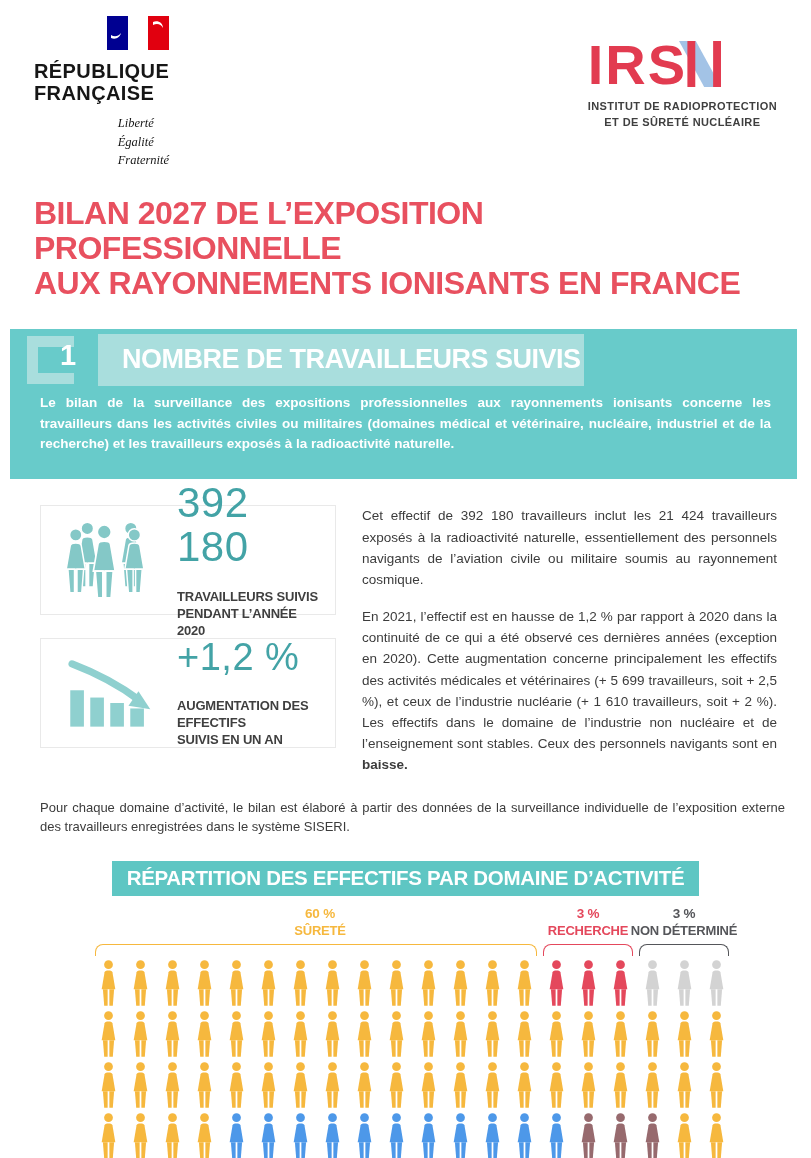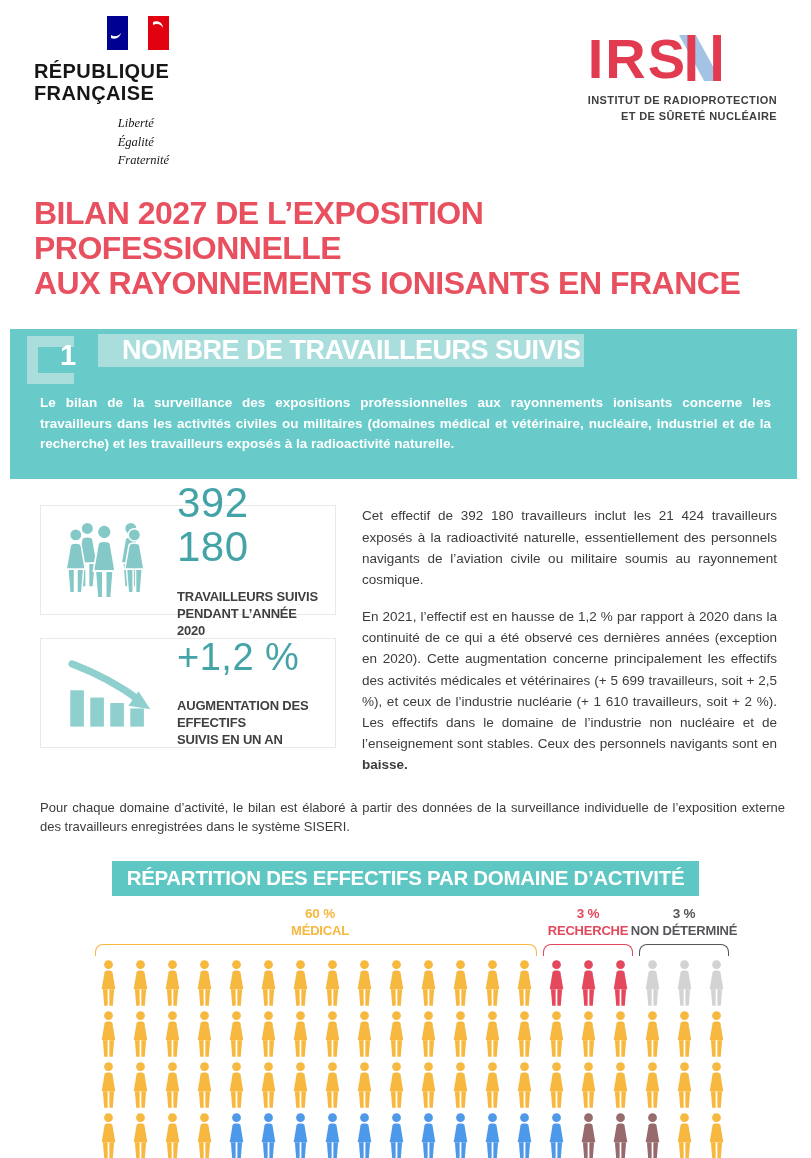--- a/index.html
+++ b/index.html
@@ -6,37 +6,37 @@
   .page{position:relative;width:811px;height:1158px;background:#fff;overflow:hidden;
         font-family:"Liberation Sans",sans-serif;color:#3c3c3c;}
 
   
   .header{display:flex;justify-content:space-between;align-items:flex-start;padding:16px 28px 0 34px;}
   .gov{display:flex;flex-direction:column;align-items:flex-end;}
   .gov-flag{margin-bottom:6px;}
   .gov-name{font-weight:bold;color:#161616;font-size:20px;line-height:1.12;letter-spacing:.4px;}
   .gov-motto{font-family:"Liberation Serif",serif;font-style:italic;font-size:12.5px;color:#161616;
              margin-top:9px;line-height:1.5;white-space:pre-line;}
-  .irsn{margin-top:18px;text-align:right;padding-right:6px;}
+  .irsn{margin-top:24px;text-align:center;padding-right:6px;}
   .irsn-word{font-weight:bold;font-size:56px;line-height:.9;color:#e23b50;letter-spacing:2px;display:flex;align-items:flex-start;}
   .irsn-n{width:42px;height:46px;margin-left:-8px;margin-top:1px;}
   .irsn-sub{margin-top:9px;font-size:11px;color:#3f3f3f;letter-spacing:.4px;line-height:1.4;font-weight:bold;}
 
   
   .main-title{margin:26px 34px 0;font-size:32px;font-weight:bold;letter-spacing:-.5px;
               line-height:1.1;color:#e8505f;}
 
   
   .sec{position:relative;margin:27px 14px 0 10px;background:#68cbca;padding-bottom:6px;}
   .sec-head{position:relative;height:56px;}
   .sec-num-bracket{position:absolute;left:17px;top:7px;width:36px;height:26px;
                    border-left:11px solid #a9dedd;border-top:11px solid #a9dedd;border-bottom:11px solid #a9dedd;}
   .sec-num{position:absolute;left:38px;top:10px;width:40px;text-align:center;color:#fff;
            font-size:29px;font-weight:bold;}
-  .sec-title-bar{position:absolute;left:88px;top:5px;width:486px;height:33px;background:#a9dedd;
+  .sec-title-bar{position:absolute;left:88px;top:5px;width:486px;height:52px;background:#a9dedd;
                  display:flex;align-items:center;padding-left:24px;box-sizing:border-box;}
   .sec-title{color:#fff;font-size:27px;font-weight:bold;letter-spacing:-.5px;}
   .sec-intro{color:#fff;font-size:13.5px;font-weight:bold;line-height:1.55;text-align:justify;
              padding:8px 26px 18px 30px;}
 
   
   .cols{display:flex;gap:18px;margin:26px 26px 0 40px;}
   .left-col{width:296px;flex:0 0 auto;display:flex;flex-direction:column;gap:23px;}
   .stat-card{border:1px solid #e9e9e9;background:#fff;height:110px;display:flex;align-items:center;
              gap:10px;padding:0 10px 0 18px;box-sizing:border-box;}
@@ -429,20 +429,20 @@
           </svg>
           <svg viewBox="0 0 24 52" class="person" style="color: rgb(246, 184, 62);">
             <use href="#person-shape" fill="currentColor"></use>
           </svg>
           <svg viewBox="0 0 24 52" class="person" style="color: rgb(246, 184, 62);">
             <use href="#person-shape" fill="currentColor"></use>
           </svg>
         </div>
       </div>
   <div class="bracket bracket-top" style="left: 3px; width: 442px; border-color: rgb(246, 184, 62);"></div>
-      <div class="cat-label cat-top" style="left: 228px; color: rgb(246, 184, 62);"><div class="cat-pct">60 %</div><div class="cat-name">MÉDICAL</div></div>
+      <div class="cat-label cat-top" style="left: 228px; color: rgb(246, 184, 62);"><div class="cat-pct">60 %</div><div class="cat-name">SÛRETÉ</div></div>
       <div class="bracket bracket-top" style="left: 451px; width: 90px; border-color: rgb(228, 72, 92);"></div>
       <div class="cat-label cat-top" style="left: 496px; color: rgb(228, 72, 92);"><div class="cat-pct">3 %</div><div class="cat-name">RECHERCHE</div></div>
       <div class="bracket bracket-top" style="left: 547px; width: 90px; border-color: rgb(85, 86, 90);"></div>
       <div class="cat-label cat-top" style="left: 592px; color: rgb(85, 86, 90);"><div class="cat-pct">3 %</div><div class="cat-name">NON DÉTERMINÉ</div></div>
     </div>
 
 </div>
 
 </body></html>

